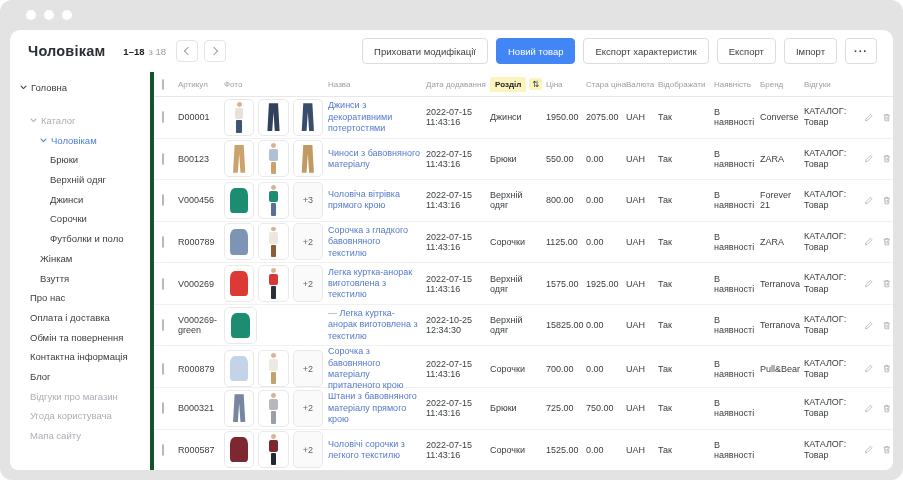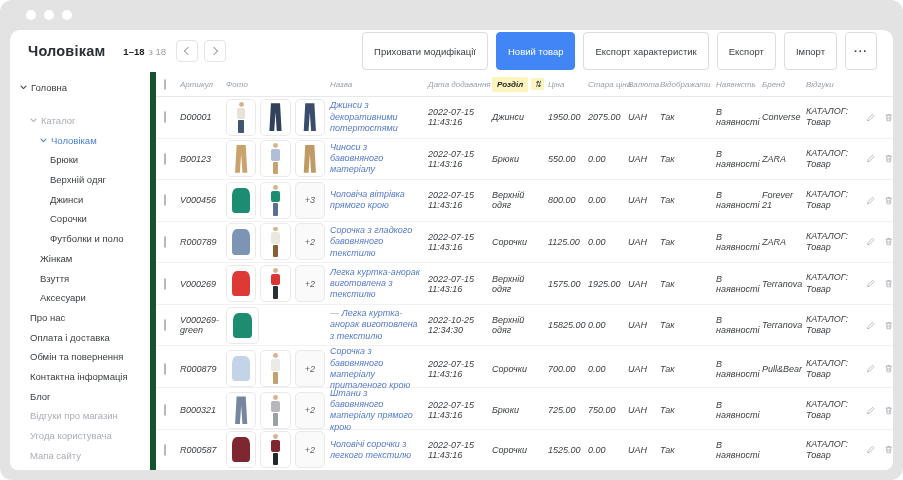--- a/index.html
+++ b/index.html
@@ -13,31 +13,31 @@
   .page-title { font-size:14.5px; font-weight:700; color:#2b2f33; letter-spacing:.2px; }
   .pag { margin-left:18px; display:flex; align-items:center; gap:4px; font-size:9.5px; }
   .pag-range { color:#202124; font-weight:700; }
   .pag-of { color:#9aa0a6; }
   .navbtns { display:flex; gap:6px; margin-left:10px; }
   .navbtn { width:22px; height:22px; border:1px solid #e2e5e8; border-radius:4px; background:#fff; display:flex; align-items:center; justify-content:center; cursor:pointer; }
   .chev { width:6px; height:6px; border-right:1.4px solid #9aa0a6; border-bottom:1.4px solid #9aa0a6; }
   .chev.left { transform:rotate(135deg); margin-left:2px; }
   .chev.right { transform:rotate(-45deg); margin-right:2px; }
   .actions { margin-left:auto; display:flex; gap:8px; }
-  .btn { height:38px; padding:0 11px; border:1px solid #dadce0; border-radius:4px; background:#fff; font-size:9.5px; color:#3c4043; display:flex; align-items:center; cursor:pointer; white-space:nowrap; font-family:inherit; }
+  .btn { height:26px; padding:0 11px; border:1px solid #dadce0; border-radius:4px; background:#fff; font-size:9.5px; color:#3c4043; display:flex; align-items:center; cursor:pointer; white-space:nowrap; font-family:inherit; }
   .btn--primary { background:#4285f4; border-color:#4285f4; color:#fff; }
   .btn--more { padding:0 8px; font-weight:700; letter-spacing:1px; font-size:11px; }
   
   .bodywrap { position:absolute; top:42px; left:0; right:0; bottom:0; display:flex; }
   .sidebar { width:140px; padding-top:6px; flex:none; overflow:hidden; }
   .tree-item { height:19.7px; display:flex; align-items:center; gap:4px; font-size:9.5px; color:#3c4043; cursor:pointer; }
   .tree-item .tchev { flex:none; display:flex; }
   .tree-item.muted { color:#a9aeb4; }
   .tree-item.active { color:#4a7dd6; }
-  .main { flex:1; border-left:6px solid #14532d; display:flex; flex-direction:column; overflow:hidden;font-style:italic; }
+  .main { flex:1; border-left:4px solid #14532d; display:flex; flex-direction:column; overflow:hidden; }
   .thead, .trow { display:grid; grid-template-columns:24px 46px 104px 98px 64px 56px 40px 40px 32px 56px 46px 44px 60px 32px; align-items:center; }
   .thead { height:25px; border-bottom:1px solid #e8e8e8; color:#9aa0a6; font-size:8px; }
   .thead .cell { white-space:nowrap; }
   .cell { padding-right:5px; }
   .cell.c-check { padding-left:8px; }
   .sec-head { display:flex; align-items:center; }
   .sec-label { background:#fcf4bd; color:#202124; font-weight:700; padding:3px 5px; border-radius:2px; cursor:pointer; }
   .sort-chip { background:#fcf4bd; color:#3c4043; padding:1px 3px; margin-left:3px; border-radius:2px; font-size:8.5px; cursor:pointer; }
   .rows { flex:1; display:flex; flex-direction:column; }
   .trow { flex:1; min-height:40px; border-bottom:1px solid #f1f1f1; font-size:9px; color:#3c4043; }
@@ -140,24 +140,20 @@
     <span class="tlabel">Футболки и поло</span>
   </div>
           <div class="tree-item" style="padding-left: 30px;">
 
     <span class="tlabel">Жінкам</span>
   </div>
           <div class="tree-item" style="padding-left: 30px;">
 
     <span class="tlabel">Взуття</span>
   </div>
-          <div class="tree-item" style="padding-left: 30px;">
-
-    <span class="tlabel">Аксесуари</span>
-  </div>
           <div class="tree-item" style="padding-left: 20px;">
 
     <span class="tlabel">Про нас</span>
   </div>
           <div class="tree-item" style="padding-left: 20px;">
 
     <span class="tlabel">Оплата і доставка</span>
   </div>
           <div class="tree-item" style="padding-left: 20px;">
 

